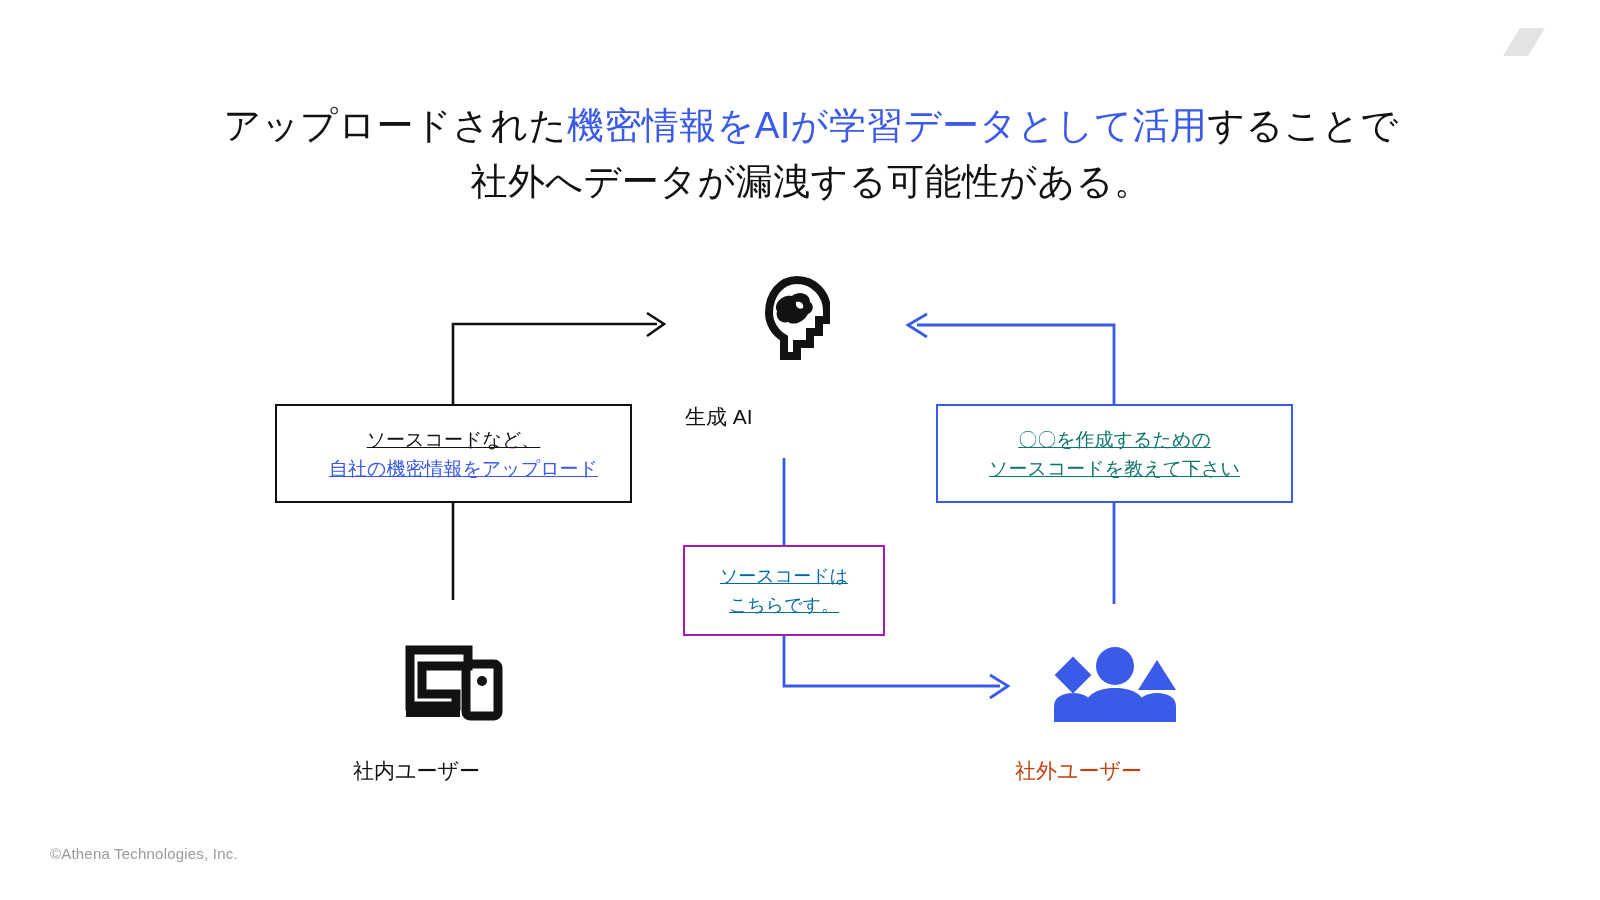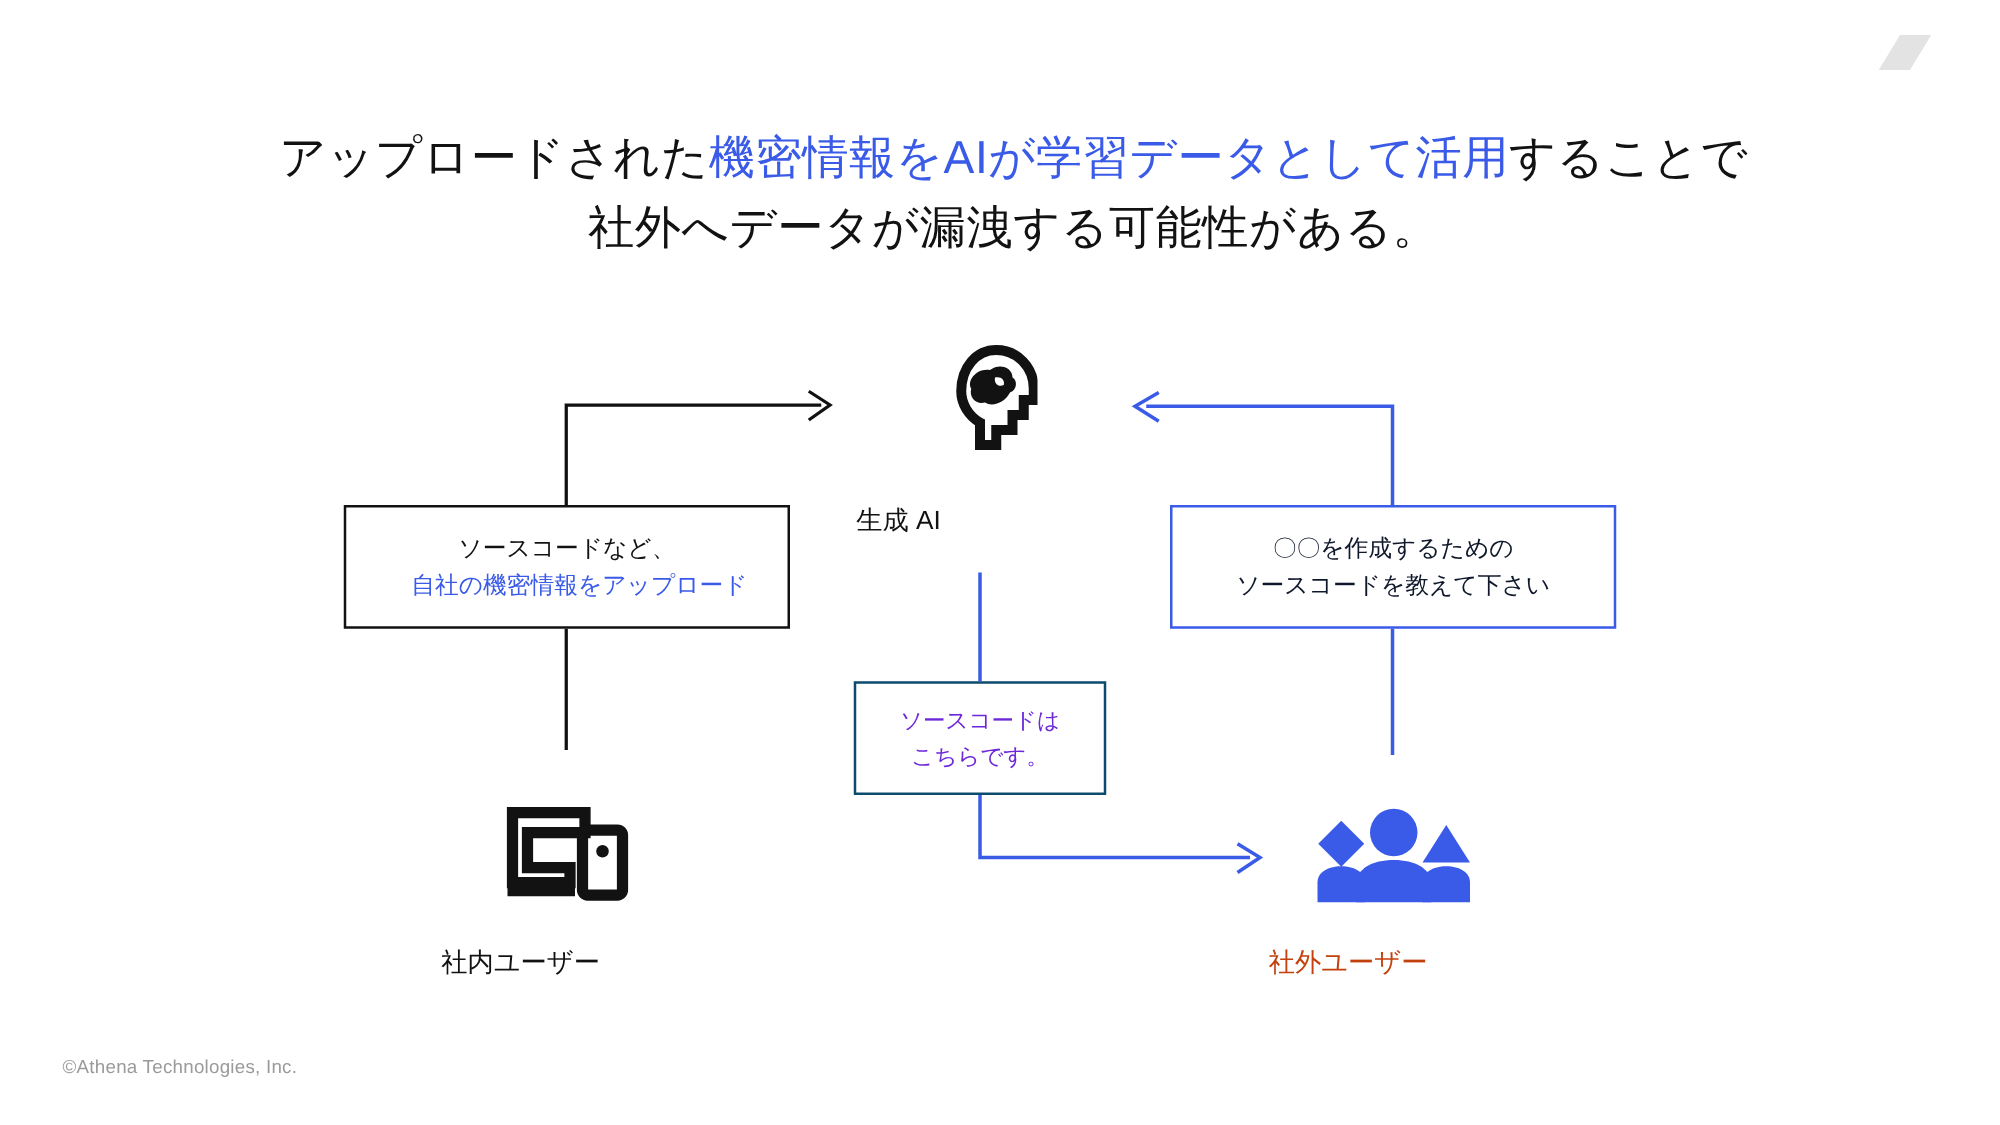--- a/index.html
+++ b/index.html
@@ -57,21 +57,21 @@
     position: absolute;
     box-sizing: border-box;
     background: #ffffff;
     display: flex;
     flex-direction: column;
     align-items: center;
     justify-content: center;
     text-align: center;
     z-index: 3;
   }
-  .callout .row { white-space: nowrap; }
+  .callout .row { white-space: nowrap; text-decoration: underline; }
 
   
   #box-upload {
     left: 275px;
     top: 404px;
     width: 357px;
     height: 99px;
     border: 2px solid #111111;
     font-size: 19px;
     line-height: 29px;
@@ -81,34 +81,34 @@
 
   
   #box-request {
     left: 936px;
     top: 404px;
     width: 357px;
     height: 99px;
     border: 2px solid #3a5ae8;
     font-size: 19px;
     line-height: 29px;
-    color: #0f172a;
+    color: #0f766e;
     text-align: right;
   }
 
   
   #box-response {
     left: 683px;
     top: 545px;
     width: 202px;
     height: 91px;
-    border: 2px solid #0c4a6e;
+    border: 2px solid #a21caf;
     font-size: 18px;
     line-height: 29px;
-    color: #6d28d9;
+    color: #0369a1;
   }
 
   
   #connectors {
     position: absolute;
     left: 0;
     top: 0;
     width: 1600px;
     height: 900px;
     z-index: 1;

